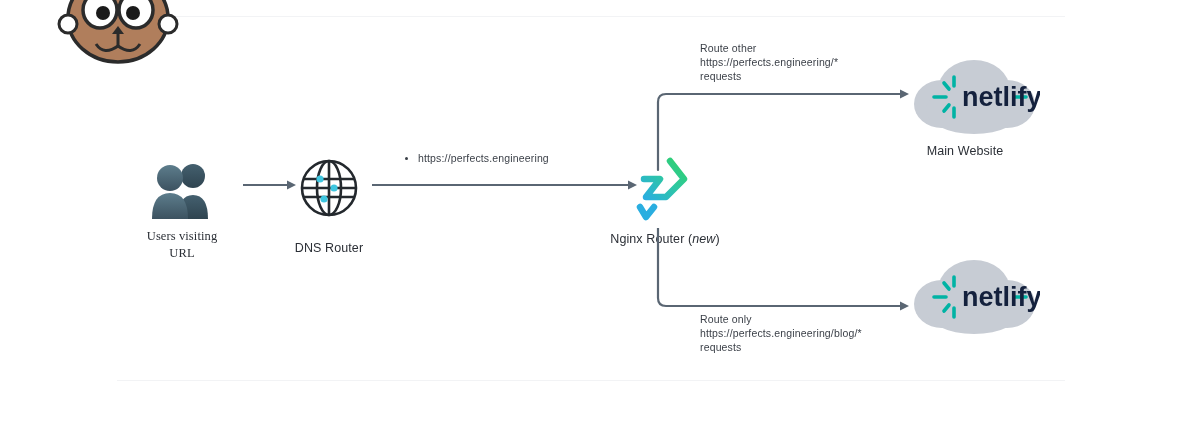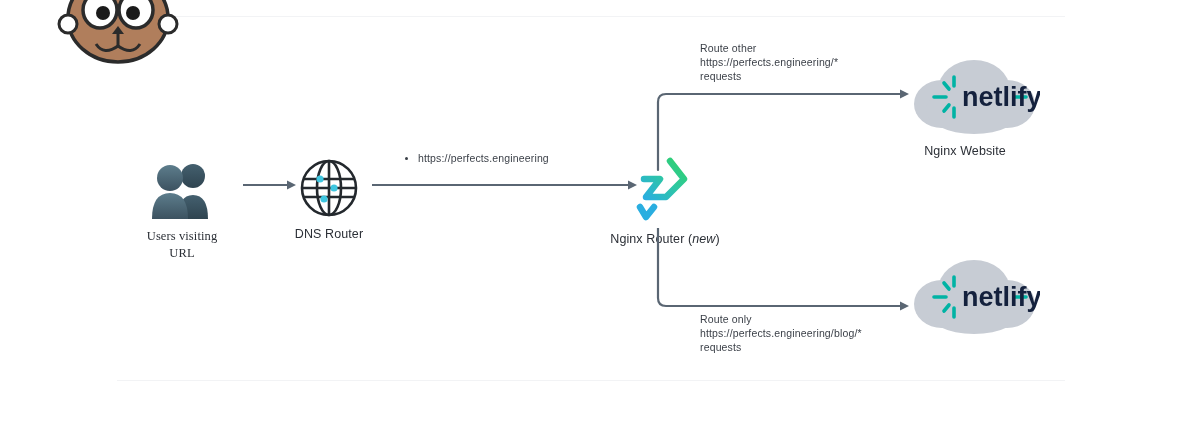--- a/index.html
+++ b/index.html
@@ -50,21 +50,21 @@
   }
 
   
   #node-users { left: 122px; top: 157px; width: 120px; font-family: Liberation Serif, serif; }
   #node-users .icon-wrap { height: 62px; display: flex; align-items: flex-end; justify-content: center; }
   #node-users .node-label { margin-top: 9px; }
 
   
   #node-dns { left: 270px; top: 157px; width: 118px; }
   #node-dns .icon-wrap { height: 62px; display: flex; align-items: center; justify-content: center; }
-  #node-dns .node-label { margin-top: 7px; }
+  #node-dns .node-label { margin-top: 21px; }
 
   
   #node-nginx { left: 604px; top: 158px; width: 122px; }
   #node-nginx .icon-wrap { height: 62px; display: flex; align-items: center; justify-content: center; }
   #node-nginx .node-label { margin-top: 11px; font-size: 12.5px; }
   #node-nginx .node-label em { font-style: italic; }
 
   
   .node-cloud { width: 150px; }
   #node-main-site { left: 890px; top: 55px; }
@@ -224,21 +224,21 @@
           <line x1="26" y1="41" x2="38" y2="41"></line>
           <line x1="106" y1="41" x2="118" y2="41"></line>
           <line x1="46" y1="21" x2="46" y2="30"></line>
           <line x1="46" y1="52" x2="46" y2="61"></line>
           <line x1="36" y1="27" x2="41" y2="33"></line>
           <line x1="36" y1="55" x2="41" y2="49"></line>
         </g>
         <text x="54" y="50" font-family="'Liberation Sans', sans-serif" font-size="27" font-weight="bold" fill="#14213d">netlify</text>
       </svg>
     </div>
-    <div class="node-label">Nginx Website</div>
+    <div class="node-label">Main Website</div>
   </div>
 
   <div class="node node-cloud" id="node-blog-site">
     <div class="icon-wrap">
       <svg width="132" height="82" viewBox="0 0 132 82">
         <g fill="#c7ccd4">
           <ellipse cx="34" cy="48" rx="28" ry="24"></ellipse>
           <ellipse cx="66" cy="34" rx="36" ry="30"></ellipse>
           <ellipse cx="99" cy="48" rx="28" ry="24"></ellipse>
           <ellipse cx="66" cy="54" rx="48" ry="24"></ellipse>

